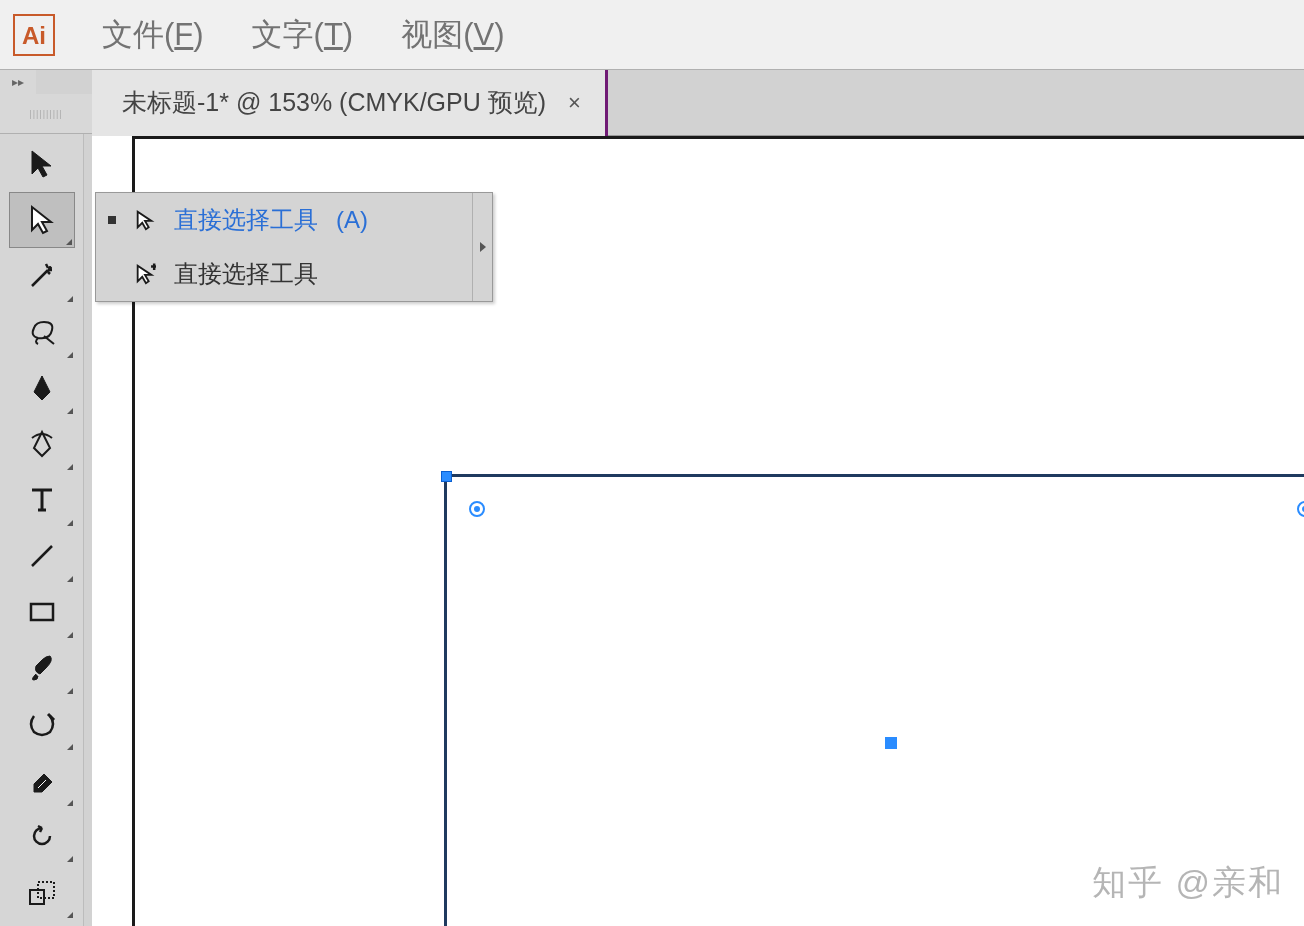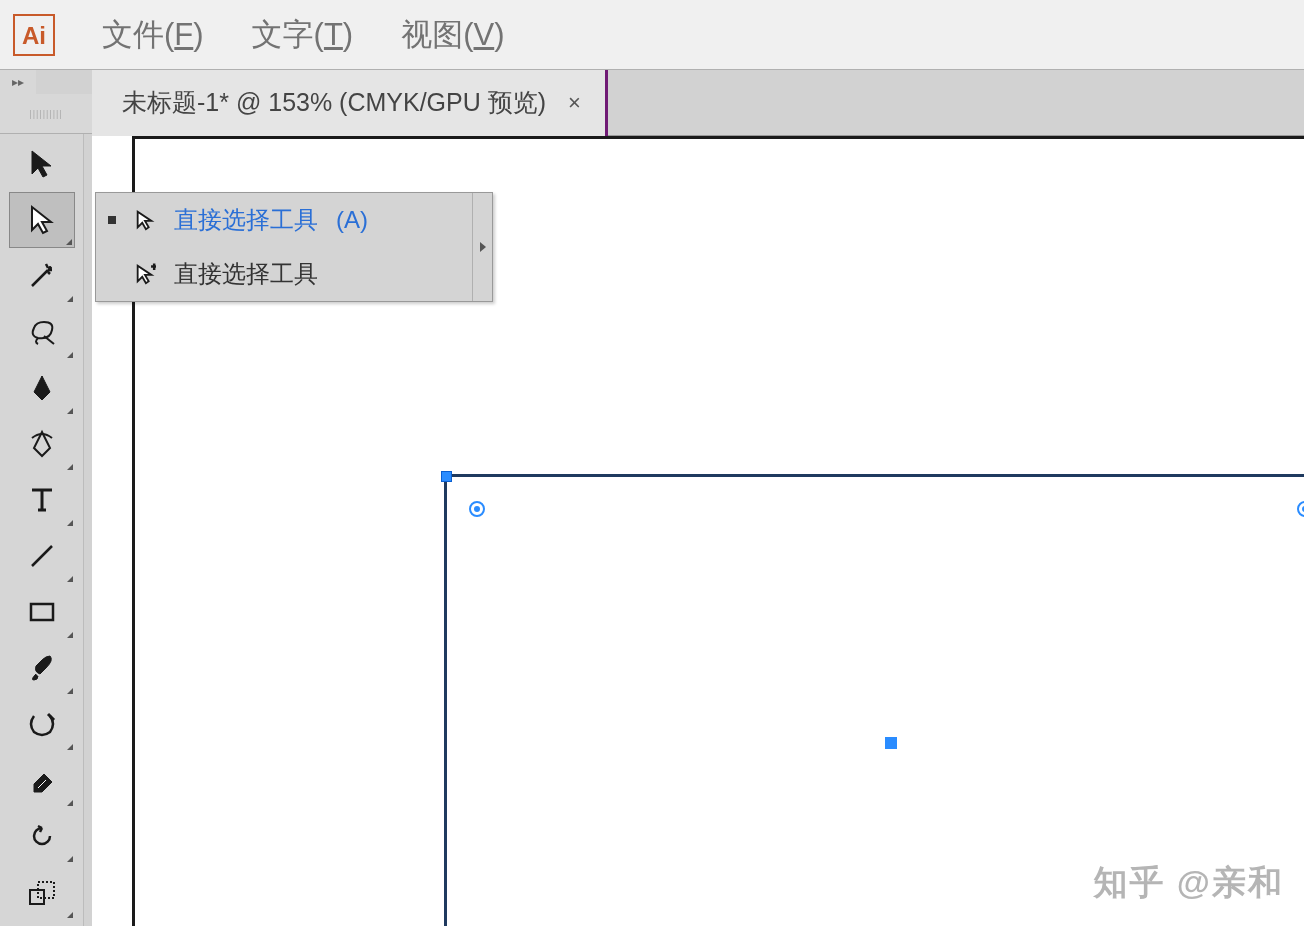--- a/index.html
+++ b/index.html
@@ -45,21 +45,21 @@
   .flyout-row.active { color: #2a6fd6; }
   .flyout-row .dot { width: 8px; height: 8px; background: #333; margin-right: 14px; }
   .flyout-row .dot.blank { background: transparent; }
   .flyout-row .ficon { width: 30px; margin-right: 14px; display:flex; align-items:center; justify-content:center;}
   .flyout-row .ficon svg { width:22px; height:22px; stroke:#1a1a1a; fill:none; stroke-width:2;}
   .flyout-row.active .ficon svg { stroke:#1a1a1a; }
   .flyout-row .shortcut { margin-left: 18px; }
   .flyout-side { position: absolute; right: 0; top: 0; bottom: 0; width: 20px; border-left:1px solid #b0b0b0; display:flex; align-items:center; justify-content:center;}
   .flyout-side::after { content:''; width:0; height:0; border-top:5px solid transparent; border-bottom:5px solid transparent; border-left:6px solid #555;}
 
-  .watermark { position: absolute; right: 20px; bottom: 20px; font-size: 34px; color: rgba(120,120,120,0.55); font-weight: 700; letter-spacing: 2px; text-shadow: 0 0 3px rgba(255,255,255,0.4); }
+  .watermark { position: absolute; right: 20px; bottom: 20px; font-size: 34px; color: rgba(120,120,120,0.55); font-weight: 400; letter-spacing: 2px; text-shadow: 0 0 3px rgba(255,255,255,0.4); }
 </style>
 </head>
 <body>
 
 <div class="menubar">
   <div class="app-logo">
     <svg viewBox="0 0 44 44">
         <rect x="2" y="2" width="40" height="40" fill="none" stroke="#c85a2a" stroke-width="2"></rect>
         <text x="22" y="31" text-anchor="middle" font-size="24" font-weight="bold" fill="#c85a2a" font-family="Arial">Ai</text>
       </svg>

